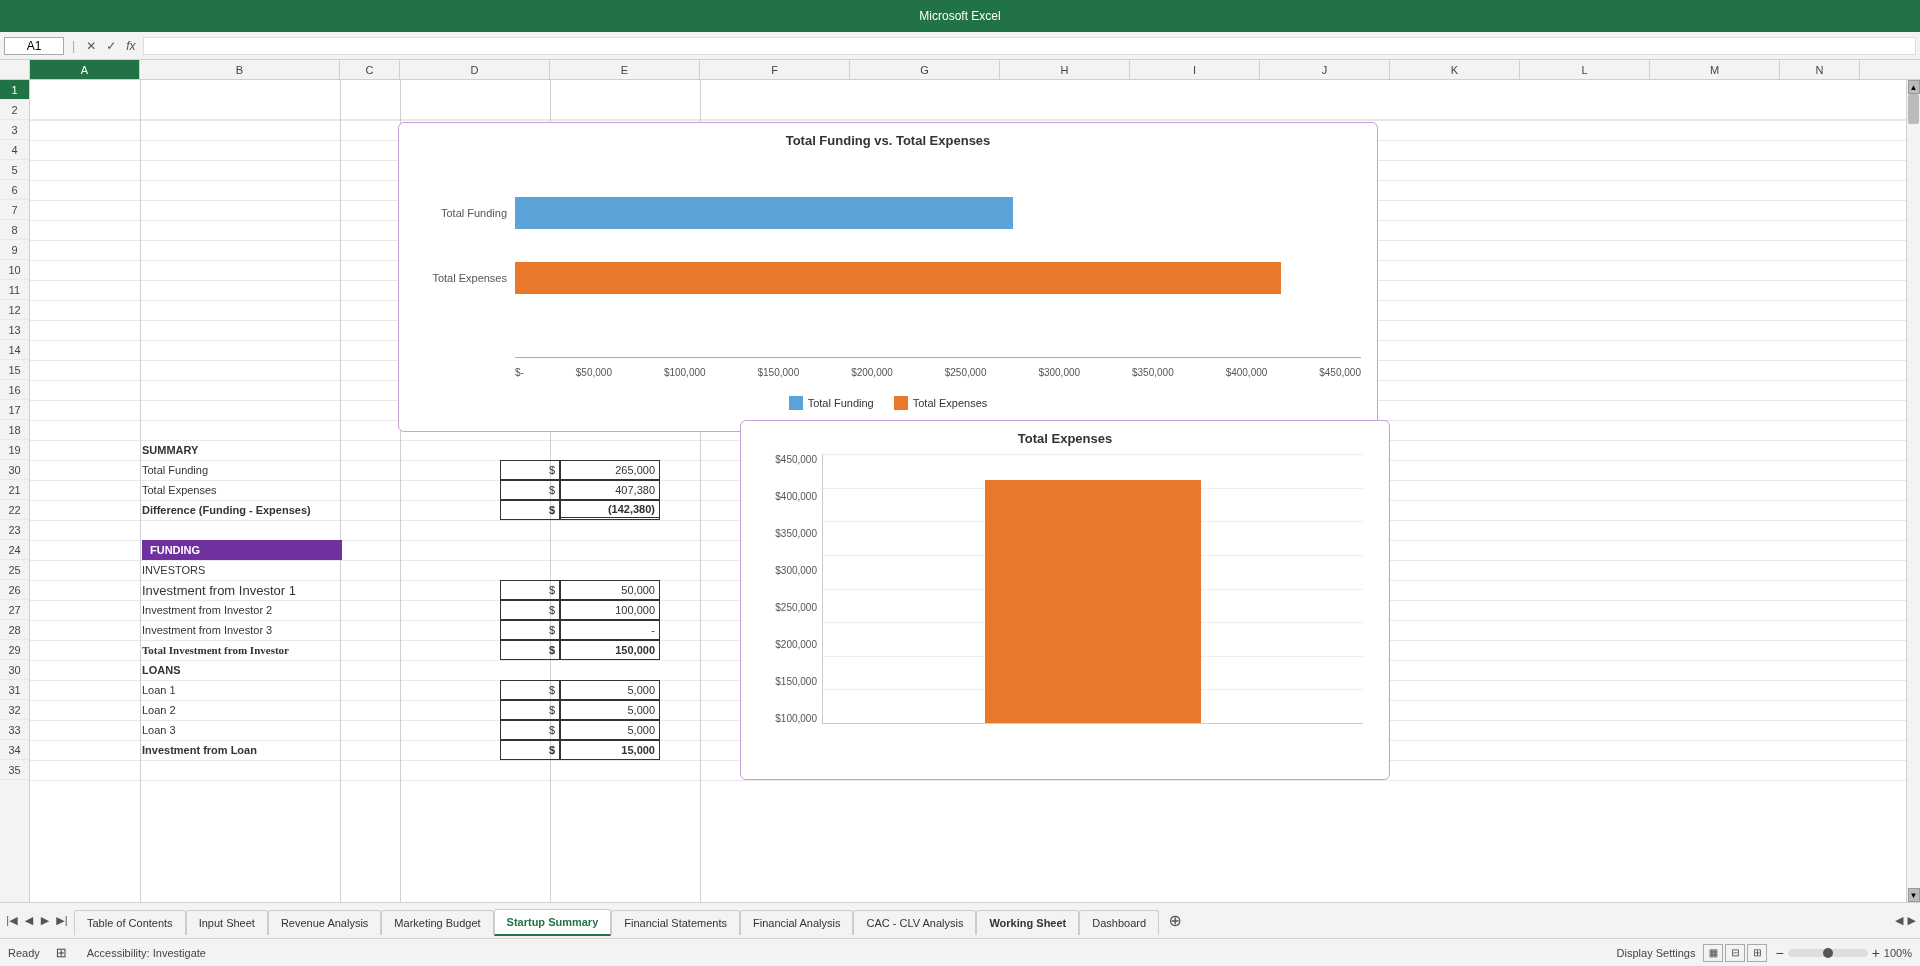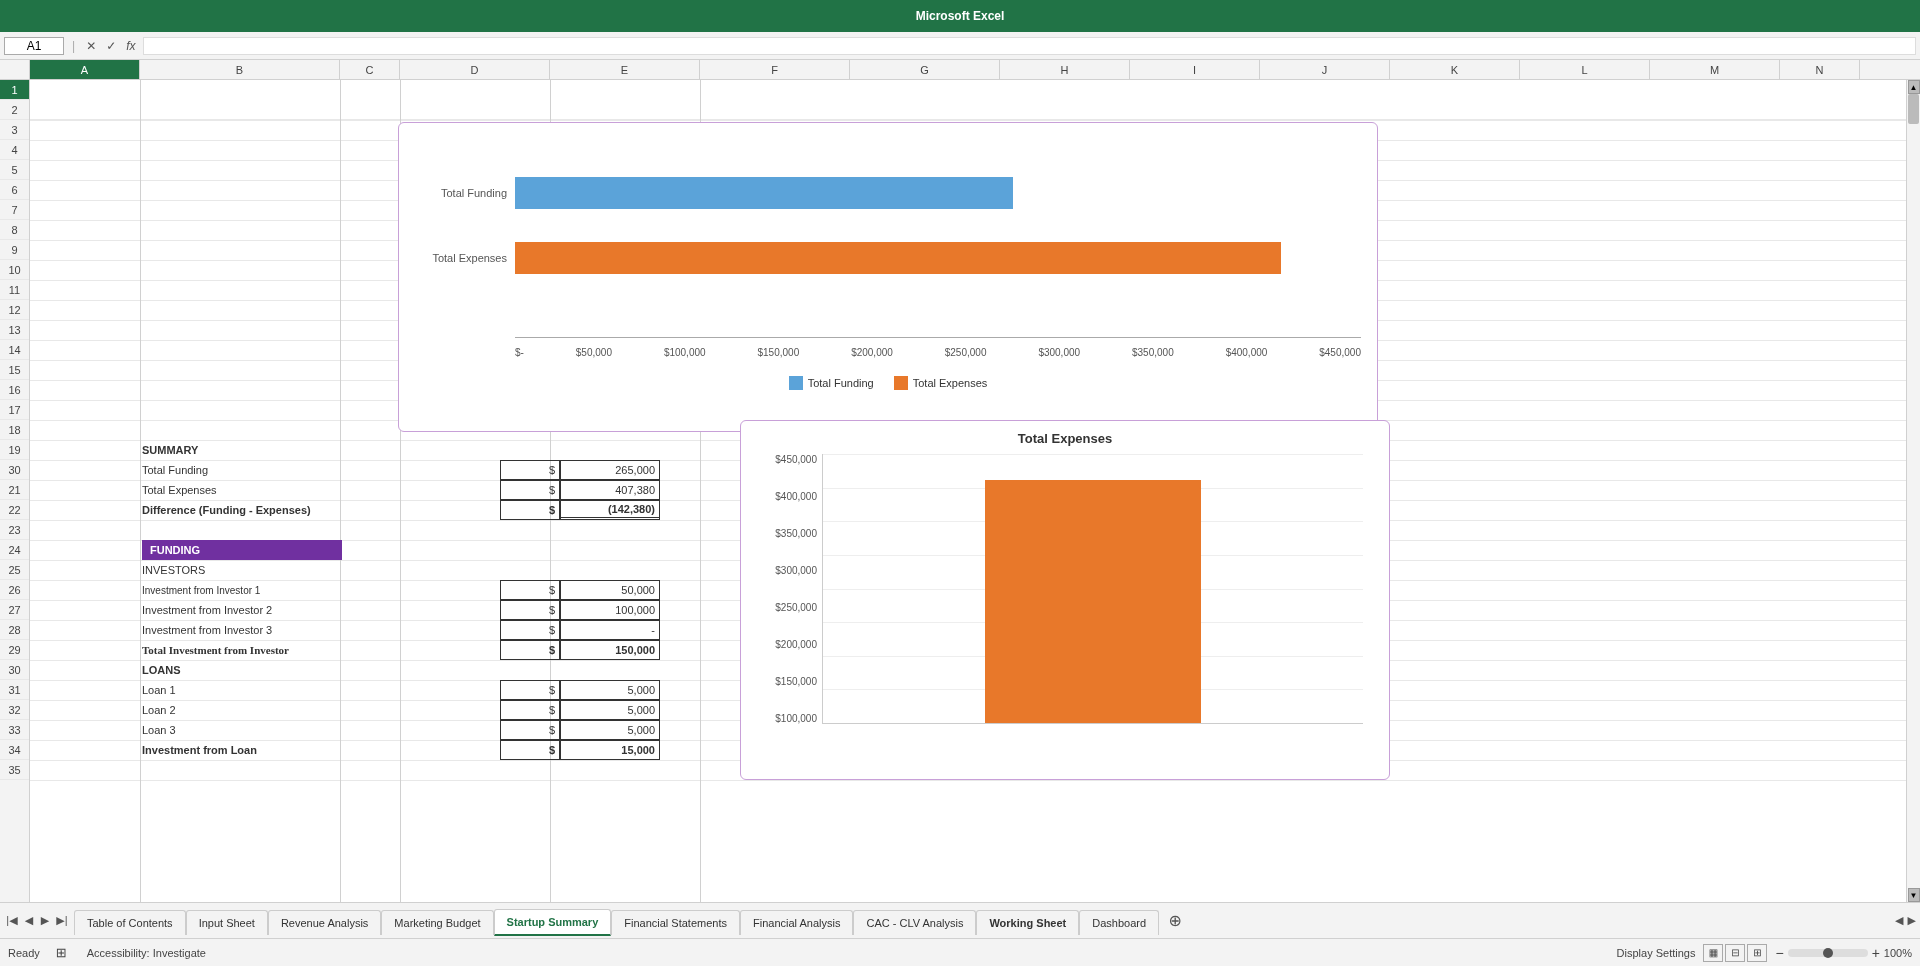--- a/index.html
+++ b/index.html
@@ -199,21 +199,21 @@
     .col-header-k { width: 130px; }
     .col-header-l { width: 130px; }
     .col-header-m { width: 130px; }
     .col-header-n { width: 80px; }
 
   </style>
 </head>
 <body>
 
 <div style="height:32px; background:#217346; display:flex; align-items:center; padding:0 12px;">
-  <span style="color:white; font-size:12px; font-weight:700; flex:1; text-align:center;">Microsoft Excel</span>
+  <span style="color:white; font-size:12px; font-weight:400; flex:1; text-align:center;">Microsoft Excel</span>
 </div>
 
 <div class="formula-bar">
   <input class="cell-ref" value="A1" style="">
   <span style="color:#aaa; padding:0 4px;">|</span>
   <span style="color:#555; font-size:12px; padding:0 3px; cursor:pointer;">✕</span>
   <span style="color:#555; font-size:12px; padding:0 3px; cursor:pointer;">✓</span>
   <span style="color:#555; font-size:12px; padding:0 3px; font-style:italic; cursor:pointer;">fx</span>
   <input class="formula-input" value="" style="">
 </div>
@@ -321,20 +321,21 @@
 
       <div style="position:absolute; top:0; left:310px; width:1px; height:100%; background:#d0d0d0;"></div>
 
       <div style="position:absolute; top:0; left:370px; width:1px; height:100%; background:#d0d0d0;"></div>
 
       <div style="position:absolute; top:0; left:520px; width:1px; height:100%; background:#d0d0d0;"></div>
 
       <div style="position:absolute; top:0; left:670px; width:1px; height:100%; background:#d0d0d0;"></div>
 
       <div class="chart-funding">
+        <div class="chart-title">Total Funding vs. Total Expenses</div>
 
         <div style="position:relative; height:230px; margin-top:5px;">
 
           <div style="position:absolute; top:35px; left:0; right:0; display:flex; align-items:center; height:40px;">
             <div style="width:100px; text-align:right; padding-right:8px; font-size:11px; color:#555;">Total Funding</div>
             <div style="flex:1; position:relative; height:32px; display:flex; align-items:center;">
 
               <div style="width:58.9%; height:32px; background:#5ba3d9;"></div>
             </div>
           </div>
@@ -388,21 +389,21 @@
       <div style="position:absolute; top:420px; left:112px; font-size:11px; font-weight:bold; color:#333; display:flex; align-items:center; height:20px;">Difference (Funding - Expenses)</div>
       <div style="position:absolute; top:420px; left:470px; font-size:11px; font-weight:bold; color:#333; display:flex; align-items:center; justify-content:flex-end; height:20px; width:60px; border:1px solid #333; padding-right:4px;">$</div>
       <div style="position:absolute; top:420px; left:530px; font-size:11px; font-weight:bold; color:#333; display:flex; align-items:center; justify-content:flex-end; height:20px; width:100px; border-top:1px solid #333; border-left:1px solid #333; border-right:1px solid #333; border-bottom:3px double #333; padding-right:4px;">(142,380)</div>
 
       <div style="position:absolute; top:460px; left:112px; width:200px; height:20px; background:#7030A0; display:flex; align-items:center; padding-left:8px;">
         <span style="color:white; font-weight:bold; font-size:11px;">FUNDING</span>
       </div>
 
       <div style="position:absolute; top:480px; left:112px; font-size:11px; font-weight:normal; color:#333; display:flex; align-items:center; height:20px;">INVESTORS</div>
 
-      <div style="position:absolute; top:500px; left:112px; font-size:10px; color:#333; display:flex; align-items:center; height:20px;">Investment from Investor 1</div>
+      <div style="position:absolute; top:500px; left:112px; font-size:13px; color:#333; display:flex; align-items:center; height:20px;">Investment from Investor 1</div>
       <div style="position:absolute; top:500px; left:470px; font-size:11px; color:#333; display:flex; align-items:center; justify-content:flex-end; height:20px; width:60px; border:1px solid #333; padding-right:4px;">$</div>
       <div style="position:absolute; top:500px; left:530px; font-size:11px; color:#333; display:flex; align-items:center; justify-content:flex-end; height:20px; width:100px; border:1px solid #333; padding-right:4px;">50,000</div>
 
       <div style="position:absolute; top:520px; left:112px; font-size:11px; color:#333; display:flex; align-items:center; height:20px;">Investment from Investor 2</div>
       <div style="position:absolute; top:520px; left:470px; font-size:11px; color:#333; display:flex; align-items:center; justify-content:flex-end; height:20px; width:60px; border:1px solid #333; padding-right:4px;">$</div>
       <div style="position:absolute; top:520px; left:530px; font-size:11px; color:#333; display:flex; align-items:center; justify-content:flex-end; height:20px; width:100px; border:1px solid #333; padding-right:4px;">100,000</div>
 
       <div style="position:absolute; top:540px; left:112px; font-size:11px; color:#333; display:flex; align-items:center; height:20px;">Investment from Investor 3</div>
       <div style="position:absolute; top:540px; left:470px; font-size:11px; color:#333; display:flex; align-items:center; justify-content:flex-end; height:20px; width:60px; border:1px solid #333; padding-right:4px;">$</div>
       <div style="position:absolute; top:540px; left:530px; font-size:11px; color:#333; display:flex; align-items:center; justify-content:flex-end; height:20px; width:100px; border:1px solid #333; padding-right:4px;">-</div>

